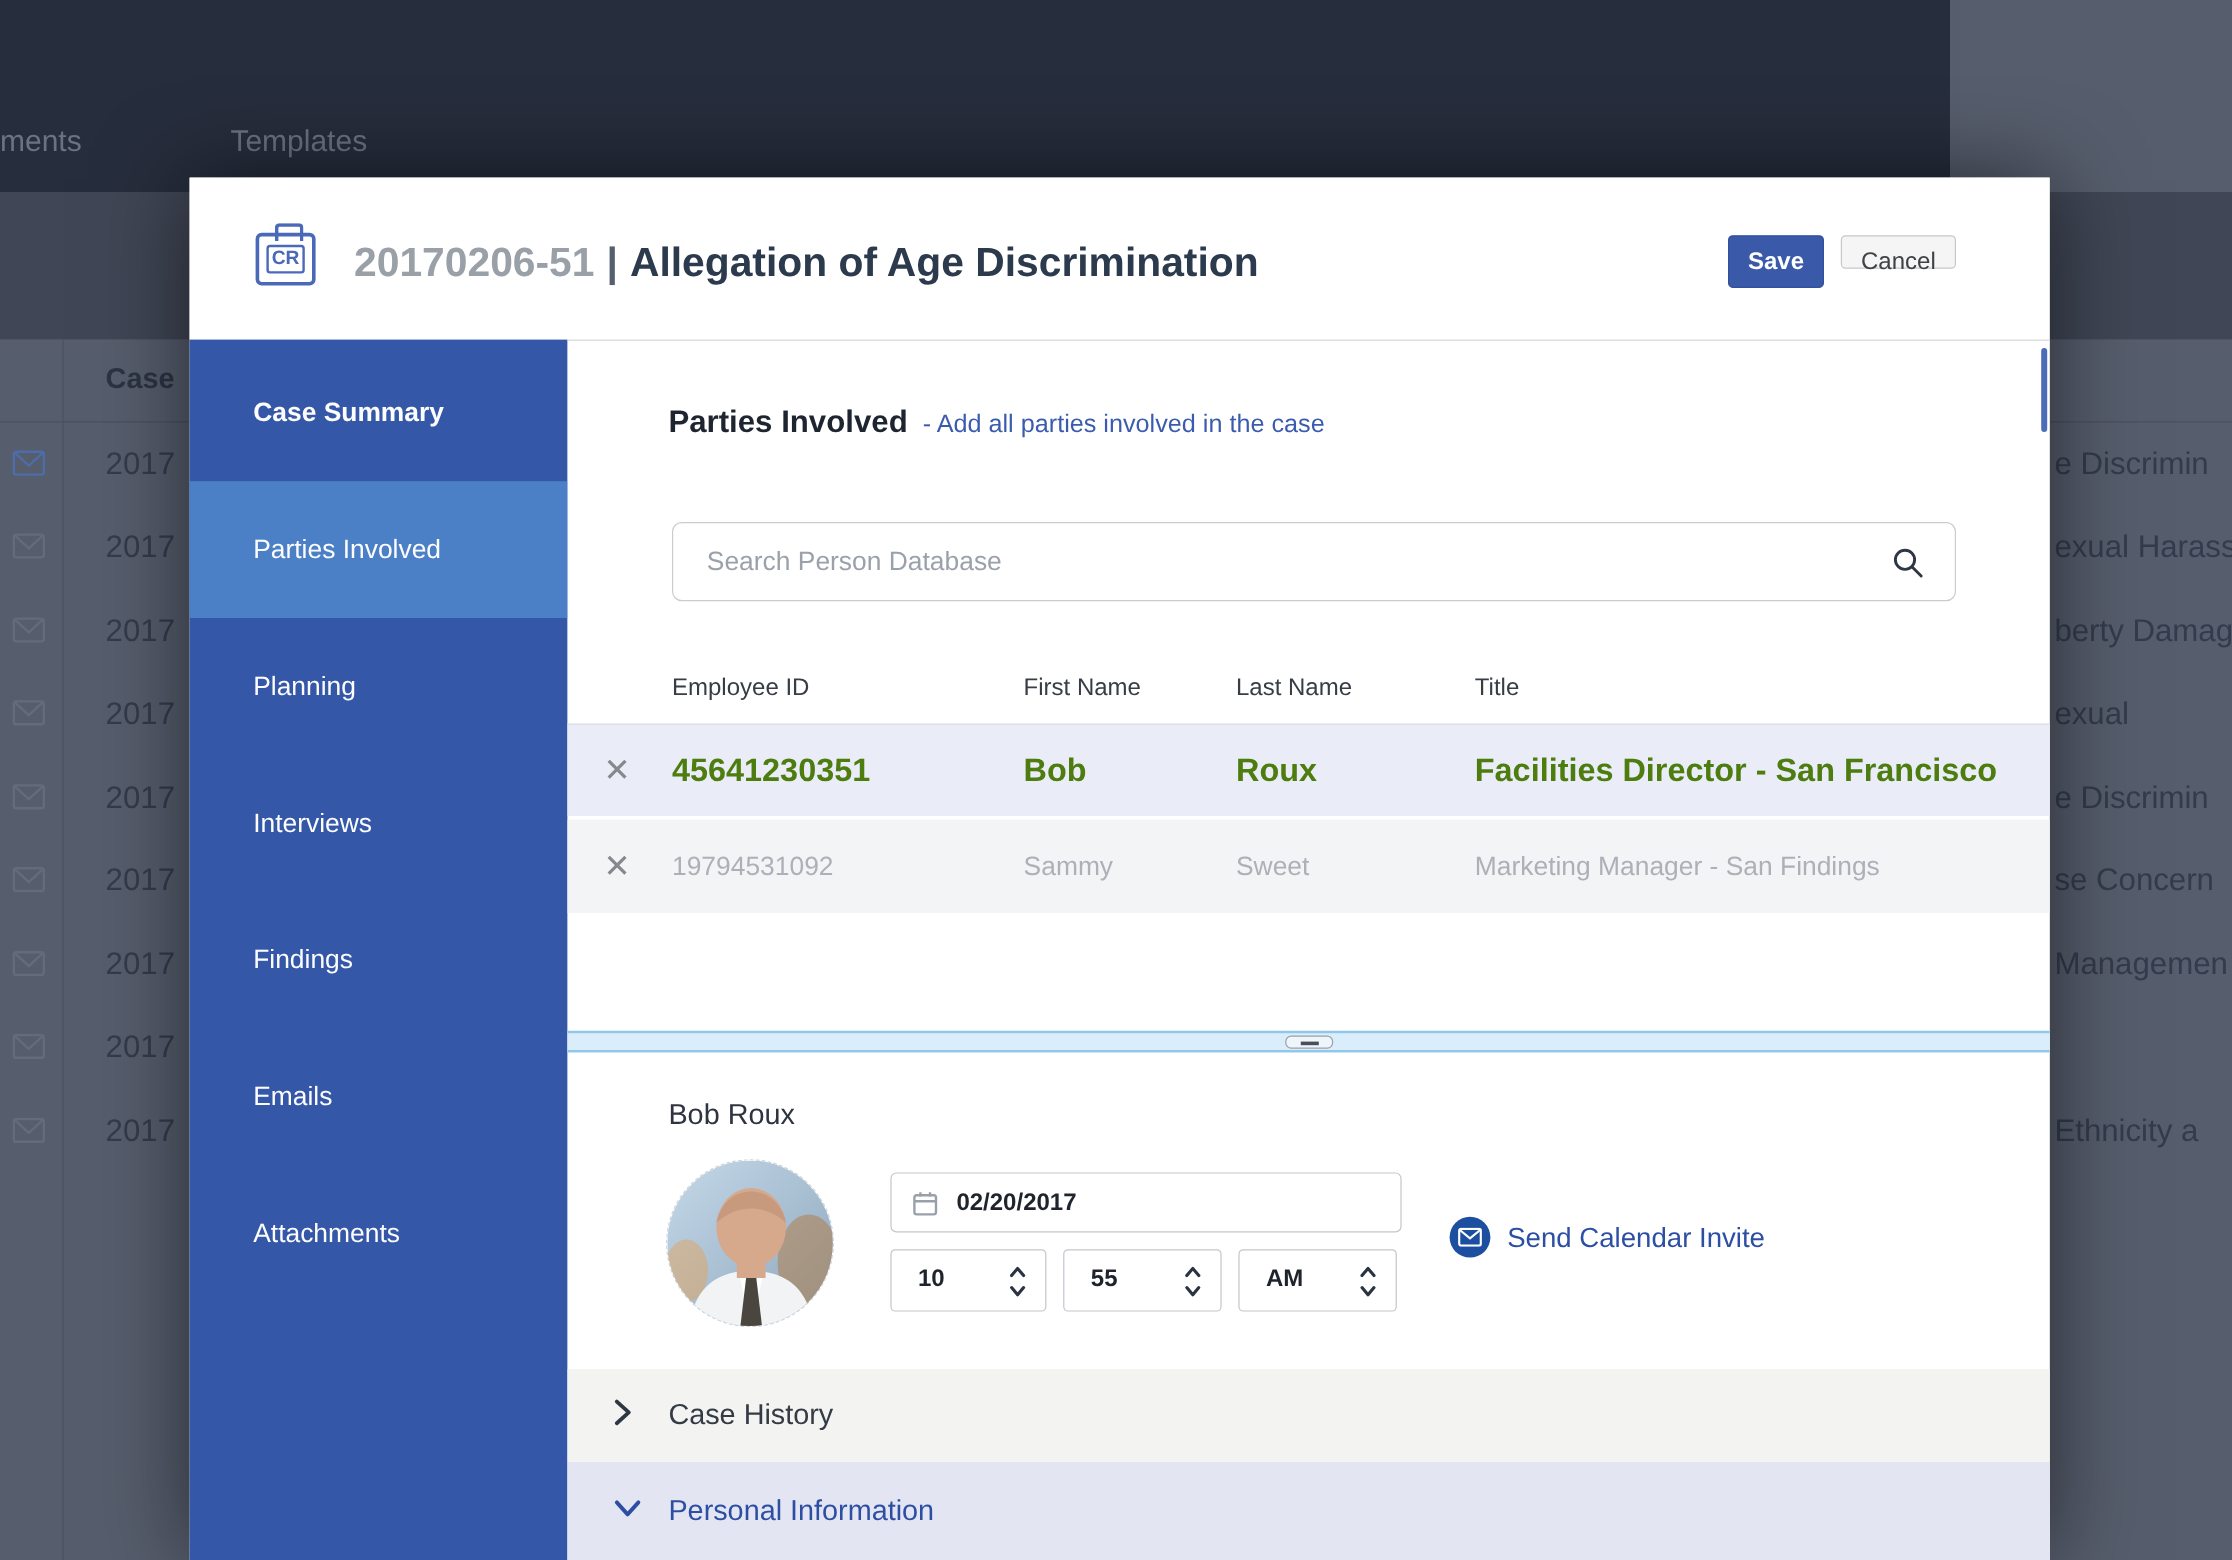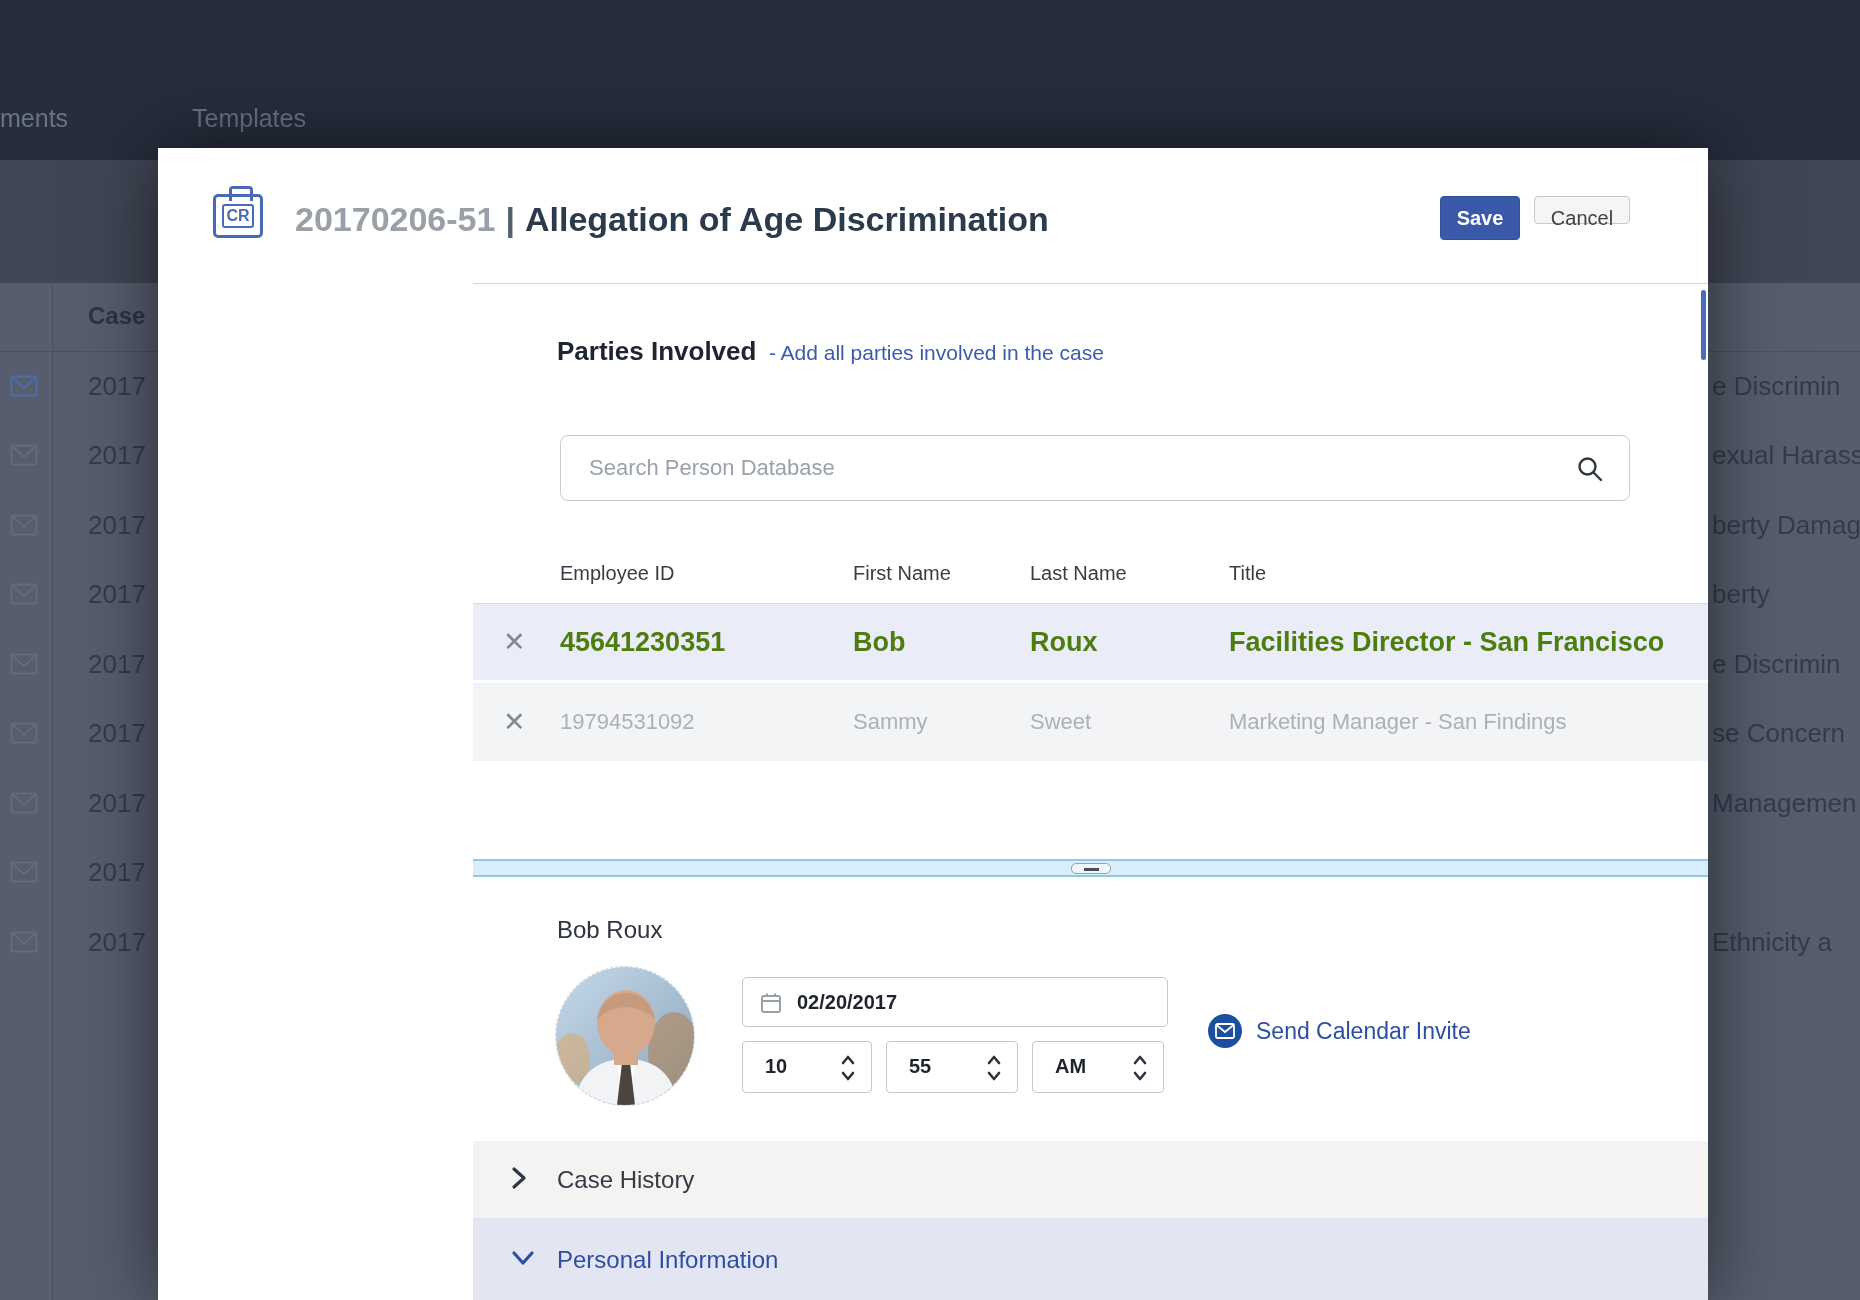--- a/index.html
+++ b/index.html
@@ -1,21 +1,21 @@
 <!DOCTYPE html>
 <html><head>
 <meta charset="utf-8">
 <style>
   * { margin:0; padding:0; box-sizing:border-box; }
   html,body { width:1860px; height:1300px; overflow:hidden; }
   body { font-family:"Liberation Sans","DejaVu Sans",sans-serif; background:#565d6c; position:relative; }
   .abs { position:absolute; }
 
   
-  .bg-nav { left:0; top:0; width:1860px; height:160px; background:#262d3c; }
+  .bg-nav { left:0; top:0; width:1625px; height:160px; background:#262d3c; }
   .bg-nav .nav-item { position:absolute; top:104px; font-size:25px; color:#6a7383; }
   .bg-band { left:0; top:160px; width:1860px; height:123px; background:#404655; }
   .bg-table { left:0; top:283px; width:1860px; height:1017px; background:#565d6c; }
   .bg-colline { position:absolute; left:52px; top:0; width:1px; height:1017px; background:#4a5060; }
   .bg-thead { position:absolute; left:0; top:0; width:1860px; height:69px; border-bottom:1px solid #4a5060; }
   .bg-thead .bg-case { position:absolute; left:88px; top:19px; font-size:24px; font-weight:bold; color:#2b3445; }
   .bg-row { position:absolute; left:0; width:1860px; height:69px; }
   .bg-row .env { position:absolute; left:10px; top:22px; }
   .bg-row .bg-caseid { position:absolute; left:88px; top:18px; font-size:26px; color:#333b4d; }
   .bg-frag { position:absolute; left:1712px; top:18px; width:148px; font-size:26px; color:#333b4d; white-space:nowrap; overflow:hidden; }
@@ -130,21 +130,21 @@
       </svg>
     <span class="bg-caseid">2017</span>
     <span class="bg-frag">berty Damag</span>
   </div>
   <div class="bg-row" style="top:278px;">
     <svg class="env" width="28" height="22" viewBox="0 0 28 22">
         <rect x="1.5" y="1.5" width="25" height="19" rx="2" fill="none" stroke="#636c7c" stroke-width="2"></rect>
         <polyline points="2,2 14,13 26,2" fill="none" stroke="#636c7c" stroke-width="2"></polyline>
       </svg>
     <span class="bg-caseid">2017</span>
-    <span class="bg-frag">berty</span>
+    <span class="bg-frag">exual</span>
   </div>
   <div class="bg-row" style="top:348px;">
     <svg class="env" width="28" height="22" viewBox="0 0 28 22">
         <rect x="1.5" y="1.5" width="25" height="19" rx="2" fill="none" stroke="#636c7c" stroke-width="2"></rect>
         <polyline points="2,2 14,13 26,2" fill="none" stroke="#636c7c" stroke-width="2"></polyline>
       </svg>
     <span class="bg-caseid">2017</span>
     <span class="bg-frag">e Discrimin</span>
   </div>
   <div class="bg-row" style="top:417px;">
@@ -187,20 +187,29 @@
     <div class="cr-badge">
         <span>CR</span>
       </div>
     <div class="m-title">
       <span class="case-id">20170206-51</span><span class="sep">|</span><span class="case-name">Allegation of Age Discrimination</span>
     </div>
     <div class="btn-save">Save</div>
     <div class="btn-cancel">Cancel</div>
   </div>
 
+  <div class="m-sidebar">
+    <div class="sb-item bold">Case Summary</div>
+    <div class="sb-item active">Parties Involved</div>
+    <div class="sb-item">Planning</div>
+    <div class="sb-item">Interviews</div>
+    <div class="sb-item">Findings</div>
+    <div class="sb-item">Emails</div>
+    <div class="sb-item">Attachments</div>
+  </div>
 
   <div class="m-content">
 
     <div class="c-heading">
       <span class="h-main">Parties Involved</span>
       <span class="h-sub">- Add all parties involved in the case</span>
     </div>
 
     <div class="search-box">
       <input type="text" placeholder="Search Person Database" style="">

